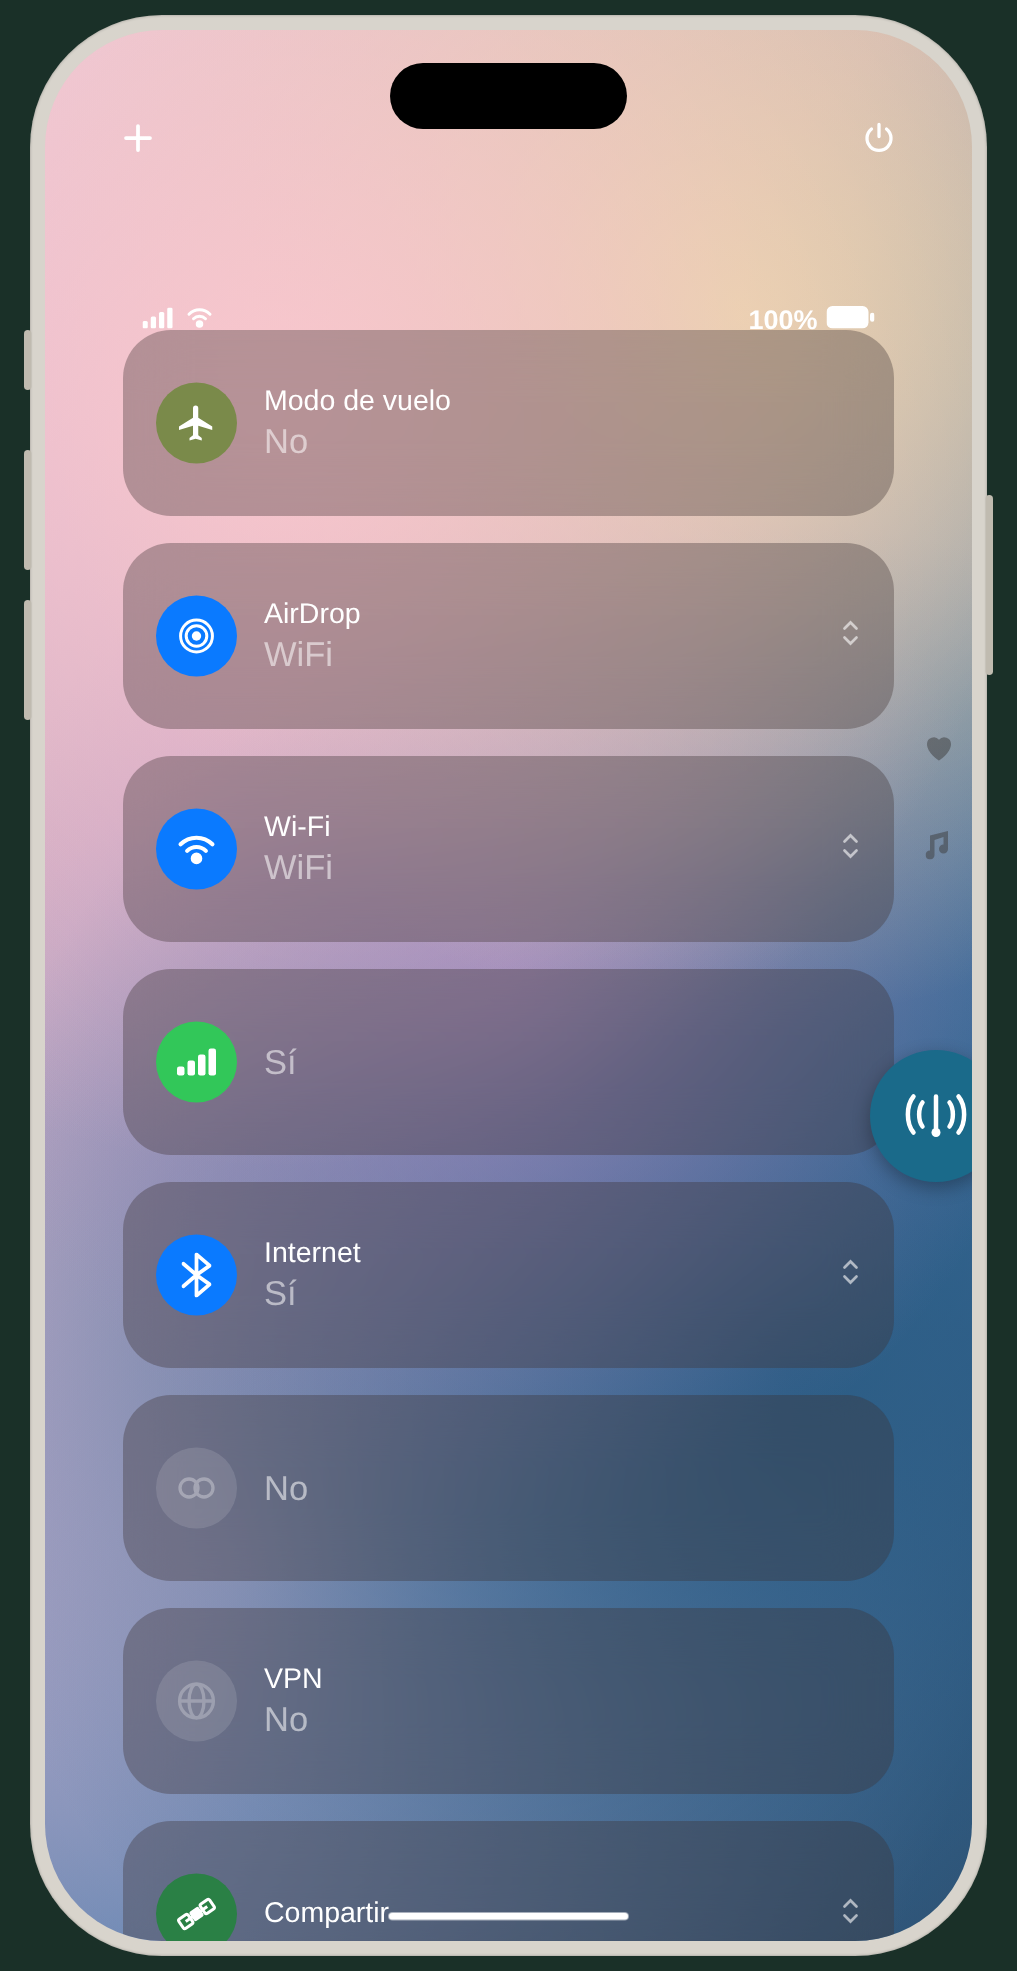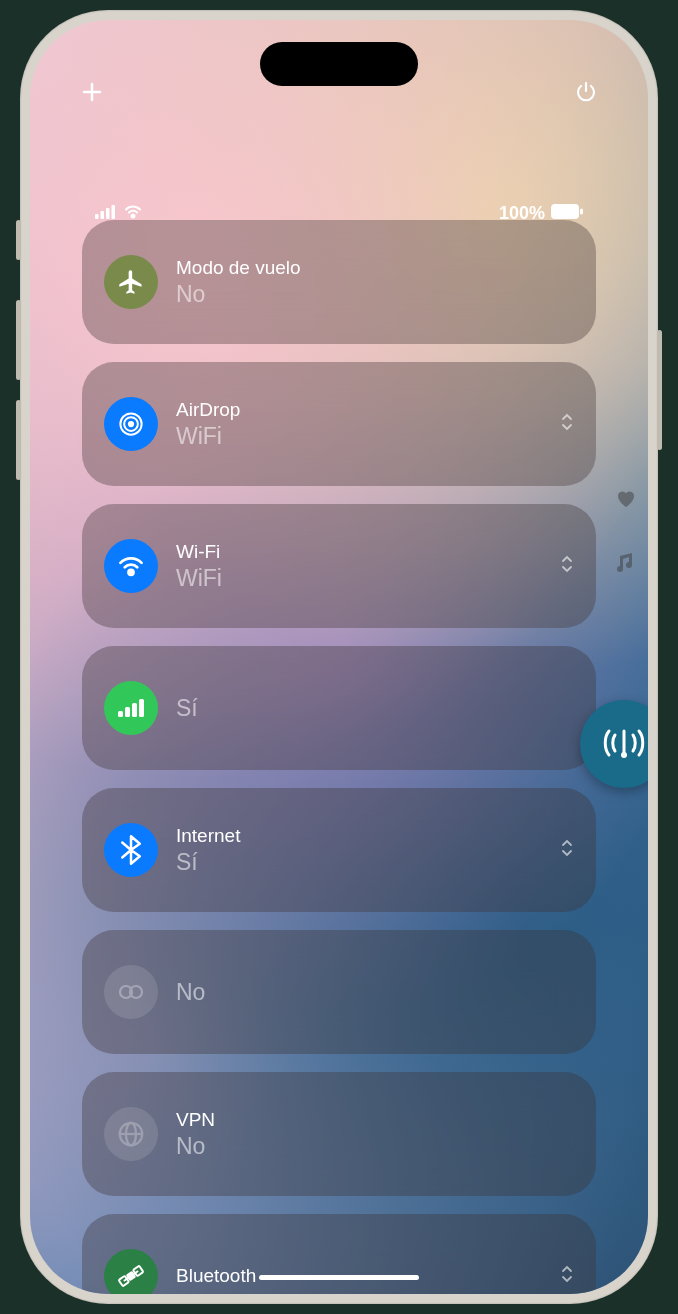--- a/index.html
+++ b/index.html
@@ -326,21 +326,21 @@
           <svg width="30" height="30" viewBox="0 0 24 24">
               <g transform="rotate(-35 12 12)">
                 <rect x="2" y="9" width="6" height="6" rx="1" stroke="#fff" stroke-width="1.6" fill="none"></rect>
                 <rect x="16" y="9" width="6" height="6" rx="1" stroke="#fff" stroke-width="1.6" fill="none"></rect>
                 <rect x="9" y="9" width="6" height="6" rx="1" fill="#fff"></rect>
                 <path d="M5 12h14" stroke="#fff" stroke-width="1.6"></path>
               </g>
             </svg>
         </div>
         <div class="control-text">
-          <span class="control-title">Bluetooth</span>
+          <span class="control-title">Compartir</span>
         </div>
         <span class="expand-icon">
           <svg width="14" height="20" viewBox="0 0 14 20">
               <path d="M3 7l4-4 4 4M3 13l4 4 4-4" stroke="rgba(255,255,255,0.6)" stroke-width="1.8" fill="none" stroke-linecap="round"></path>
             </svg>
         </span>
       </div>
 
     </div>
 

